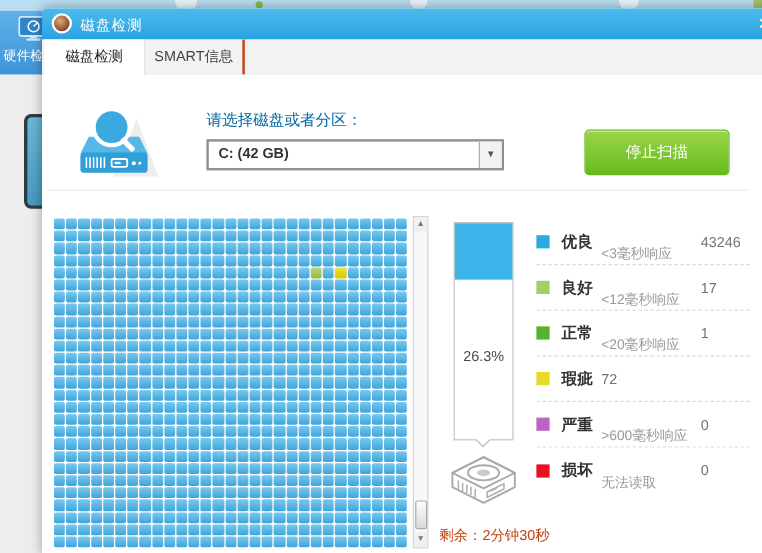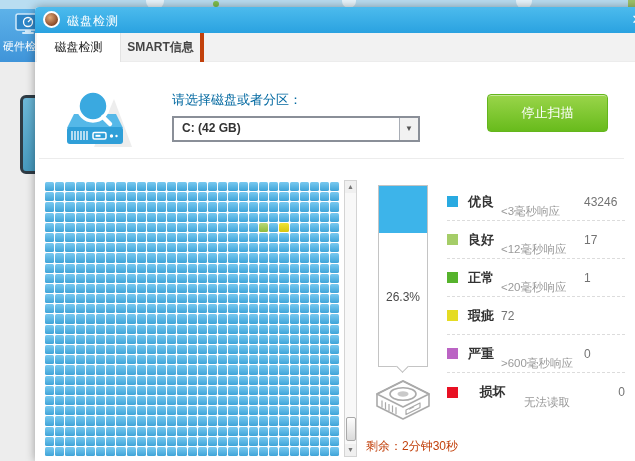--- a/index.html
+++ b/index.html
@@ -29,33 +29,33 @@
   .app-icon { position:absolute; left:8px; top:4px; width:17px; height:17px; border-radius:50%;
               background:radial-gradient(circle at 38% 35%, #e0a877, #8a4a2a 70%); border:2px solid #fff; }
   .title-text { position:absolute; left:32px; top:6px; color:#fff; font-size:12px; letter-spacing:1px; }
   .close-btn { position:absolute; right:11px; top:5px; width:16px; height:16px; color:#fff; font-size:13px;
                line-height:16px; text-align:center; cursor:pointer; }
 
   .tabbar { position:absolute; left:0; top:26px; width:100%; height:29px; background:#f2f2f2;
             border-bottom:1px solid #ececec; }
   .tab { position:absolute; top:0; height:29px; line-height:29px; text-align:center; font-size:12px; color:#444; cursor:pointer; }
   .tab.active { background:#fff; color:#222; height:30px; }
-  .tab.inactive { border-left:1px solid #e3e3e3; border-right:4px solid #c2410c;font-weight:bold; }
+  .tab.inactive { border-left:1px solid #e3e3e3; border-right:2px solid #c2410c; }
   .tab1 { left:2px; width:83px; }
   .tab2 { left:85px; width:84px; }
 
   
   .disk-search { position:absolute; left:27px; top:80px; }
   .select-label { position:absolute; left:137px; top:84px; font-size:13px; font-weight:normal; color:#0369a1; }
   .combo { position:absolute; left:137px; top:109px; width:248px; height:26px; background:#fff;
            border:2px solid #8a8f98; cursor:pointer;font-weight:bold; }
   .combo .val { position:absolute; left:8px; top:3px; font-size:12px; color:#333; }
   .combo .btn { position:absolute; right:0; top:0; width:19px; height:22px; background:#f2f2f2;
                 border-left:1px solid #a8adb5; color:#555; font-size:8px; line-height:22px; text-align:center; }
-  .stop-btn { position:absolute; left:452px; top:87px; width:121px; height:38px; border-radius:4px;
+  .stop-btn { position:absolute; left:452px; top:101px; width:121px; height:38px; border-radius:4px;
               background:linear-gradient(180deg,#9ad54a,#68bb1c); border:1px solid #64b61d;
               box-shadow:inset 0 1px 0 rgba(255,255,255,.45); color:#fff; font-size:13px; text-align:center;
               line-height:36px; cursor:pointer; }
   .hr { position:absolute; left:4px; top:151px; width:585px; height:1px; background:#ececec; }
 
   
   .grid { position:absolute; left:10px; top:175px; display:grid; gap:1px; }
   .cell { width:9.2px; height:9.2px; border-radius:1.5px; background:linear-gradient(180deg,#79c9f0,#3fa4d8); }
   .cell.good { background:linear-gradient(180deg,#b8d878,#90ba3e); }
   .cell.flaw { background:linear-gradient(180deg,#efe336,#d9c60e); }
@@ -74,21 +74,21 @@
   .pfill { position:absolute; left:0; top:0; width:100%; background:#3db4ea; }
   .plabel { position:absolute; left:0; top:104px; width:100%; text-align:center; font-size:12px; color:#4a4a4a; }
   .notch { position:absolute; left:363px; top:355px; width:9px; height:9px; background:#fff;
            border-right:1px solid #bbb; border-bottom:1px solid #bbb; transform:rotate(45deg); }
   .drive-ico { position:absolute; left:338px; top:370px; }
   .remaining { position:absolute; left:331px; top:431px; font-size:12px; color:#c2410c; }
 
   
   .legend { position:absolute; left:412px; top:176px; width:178px; }
   .lrow { display:flex; align-items:center; height:38px; border-bottom:1px dashed #dcdcdc; }
-  .lrow:last-child { border-bottom:none;justify-content:space-between; }
+  .lrow:last-child { border-bottom:none; }
   .lswatch { width:11px; height:11px; flex:0 0 11px; }
   .lname { width:33px; margin-left:10px; font-size:13px; font-weight:bold; color:#333; }
   .ldesc { width:83px; font-size:11.5px; color:#9a9a9a; white-space:nowrap;margin-top:20px; }
   .lval  { font-size:12px; color:#737373; }
 </style>
 </head>
 <body>
 
 <div class="stage">
 

